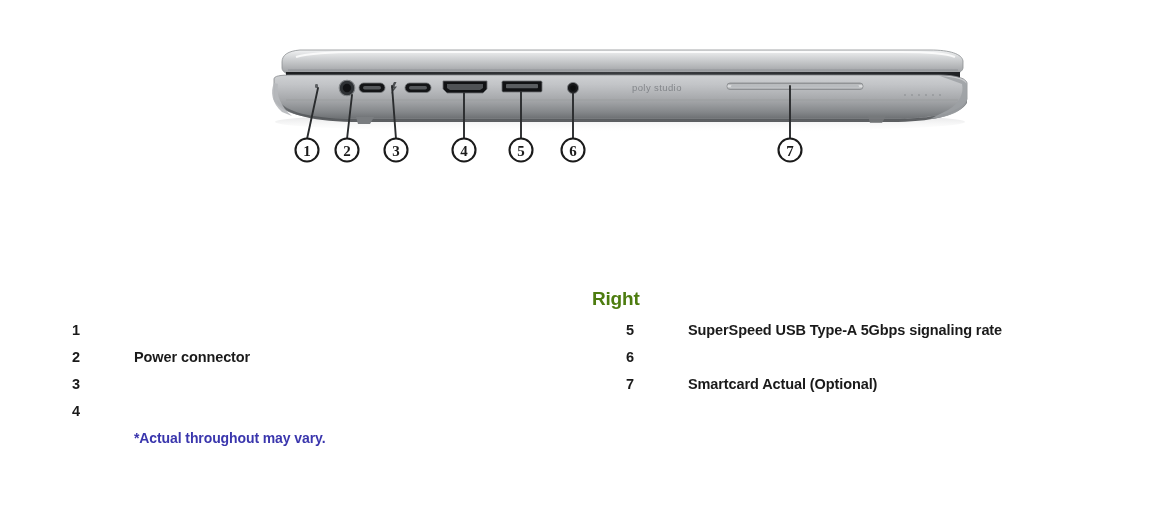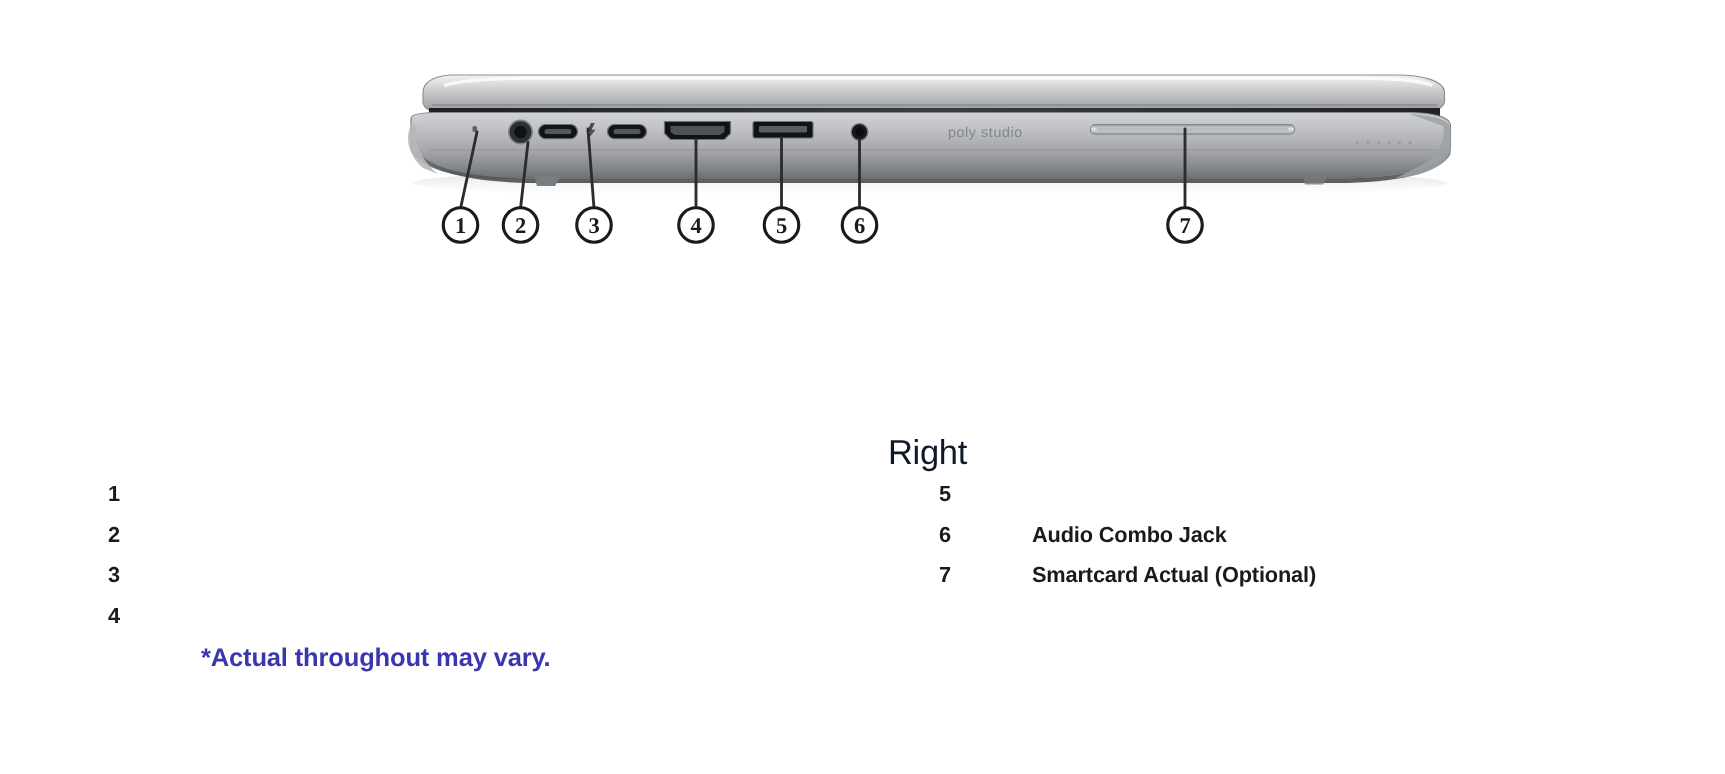--- a/index.html
+++ b/index.html
@@ -35,24 +35,24 @@
     left: 0;
     top: 288px;
     width: 1150px;
     height: 228px;
   }
 
   .legend-heading {
     position: absolute;
     left: 592px;
     top: 0px;
-    font-size: 23px;
-    font-weight: normal;
+    font-size: 19px;
+    font-weight: bold;
     letter-spacing: -0.2px;
-    color: #0f172a;
+    color: #4d7c0f;
   }
 
   .legend-col {
     position: absolute;
     top: 33px;
   }
   .legend-col.left  { left: 72px;  width: 500px; }
   .legend-col.right { left: 626px; width: 470px; }
 
   .legend-row {
@@ -76,21 +76,21 @@
     color: #1a1a1a;
     letter-spacing: -0.1px;
   }
   .legend-label.wrap {
     max-width: 330px;
   }
 
   .legend-footnote {
     margin-left: 62px;
     margin-top: 3px;
-    font-size: 17px;
+    font-size: 14px;
     font-weight: 600;
     line-height: 19px;
     color: #3a36ad;
     letter-spacing: -0.1px;
   }
 
   
   .callout-text {
     font-family: "Liberation Serif", serif;
     font-size: 15px;
@@ -268,42 +268,43 @@
   <div class="legend-heading">Right</div>
 
   <div class="legend-col left">
 
     <div class="legend-row">
       <div class="legend-num">1</div>
     </div>
 
     <div class="legend-row">
       <div class="legend-num">2</div>
+      <div class="legend-label">Power connector</div>
     </div>
 
     <div class="legend-row">
       <div class="legend-num">3</div>
     </div>
 
     <div class="legend-row">
       <div class="legend-num">4</div>
     </div>
 
     <div class="legend-footnote">*Actual throughout may vary.</div>
   </div>
 
   <div class="legend-col right">
 
     <div class="legend-row">
       <div class="legend-num">5</div>
+      <div class="legend-label">SuperSpeed USB Type-A 5Gbps signaling rate</div>
     </div>
 
     <div class="legend-row">
       <div class="legend-num">6</div>
-      <div class="legend-label">Audio Combo Jack</div>
     </div>
 
     <div class="legend-row">
       <div class="legend-num">7</div>
       <div class="legend-label">Smartcard Actual (Optional)</div>
     </div>
   </div>
 </div>
 
 </body></html>

